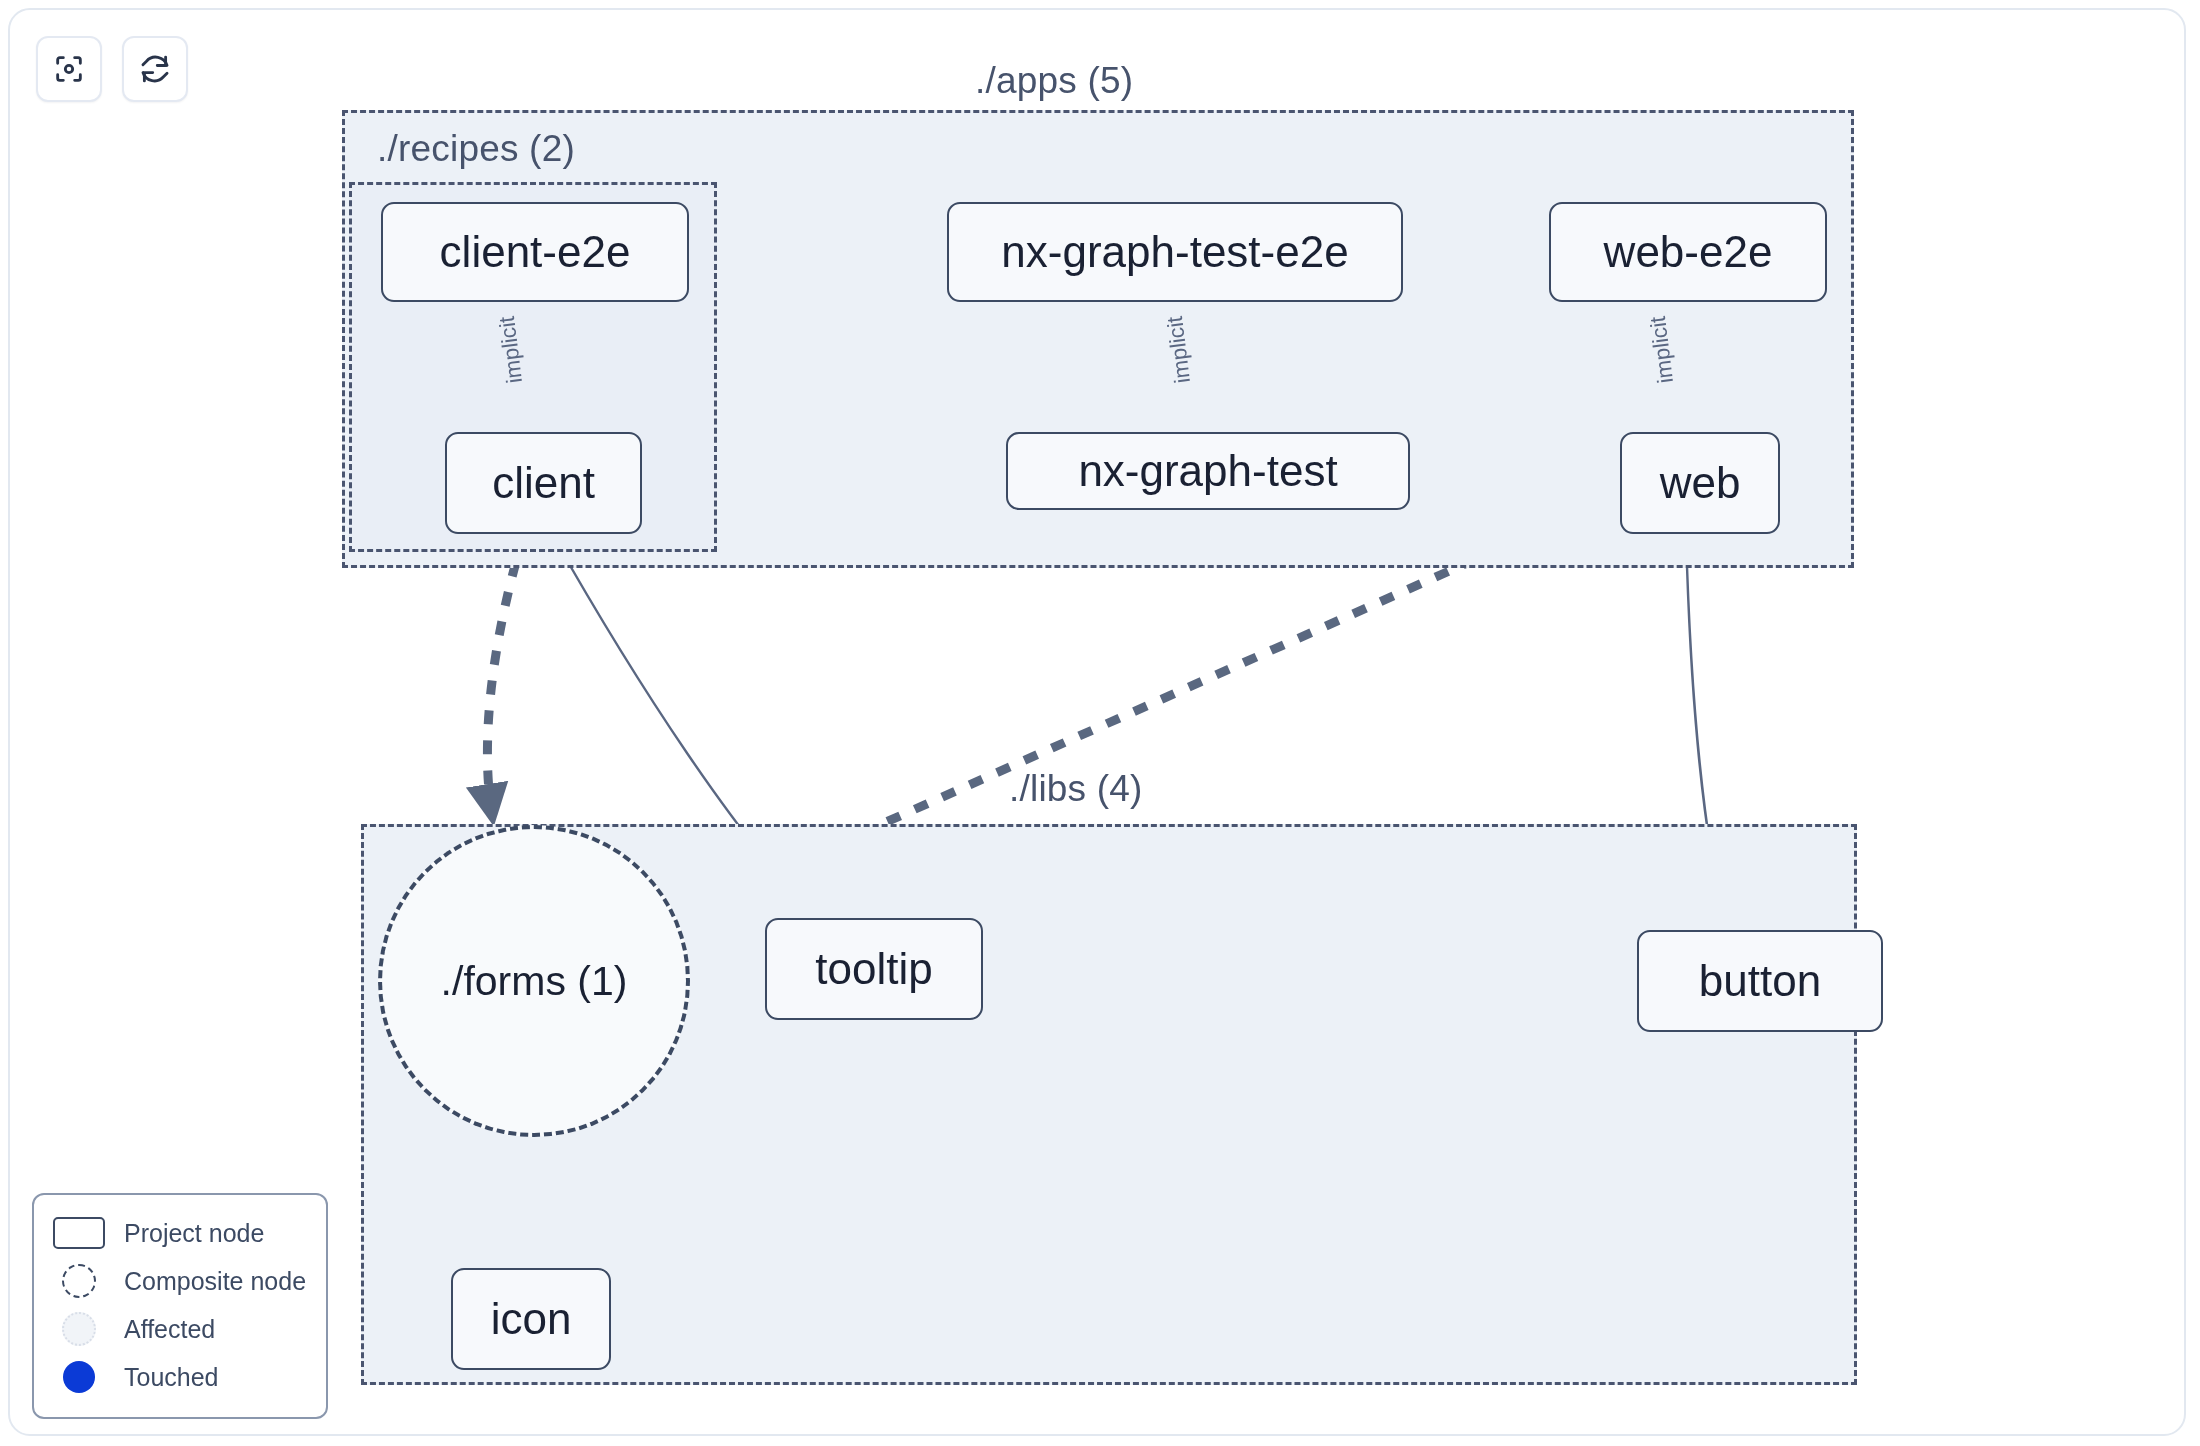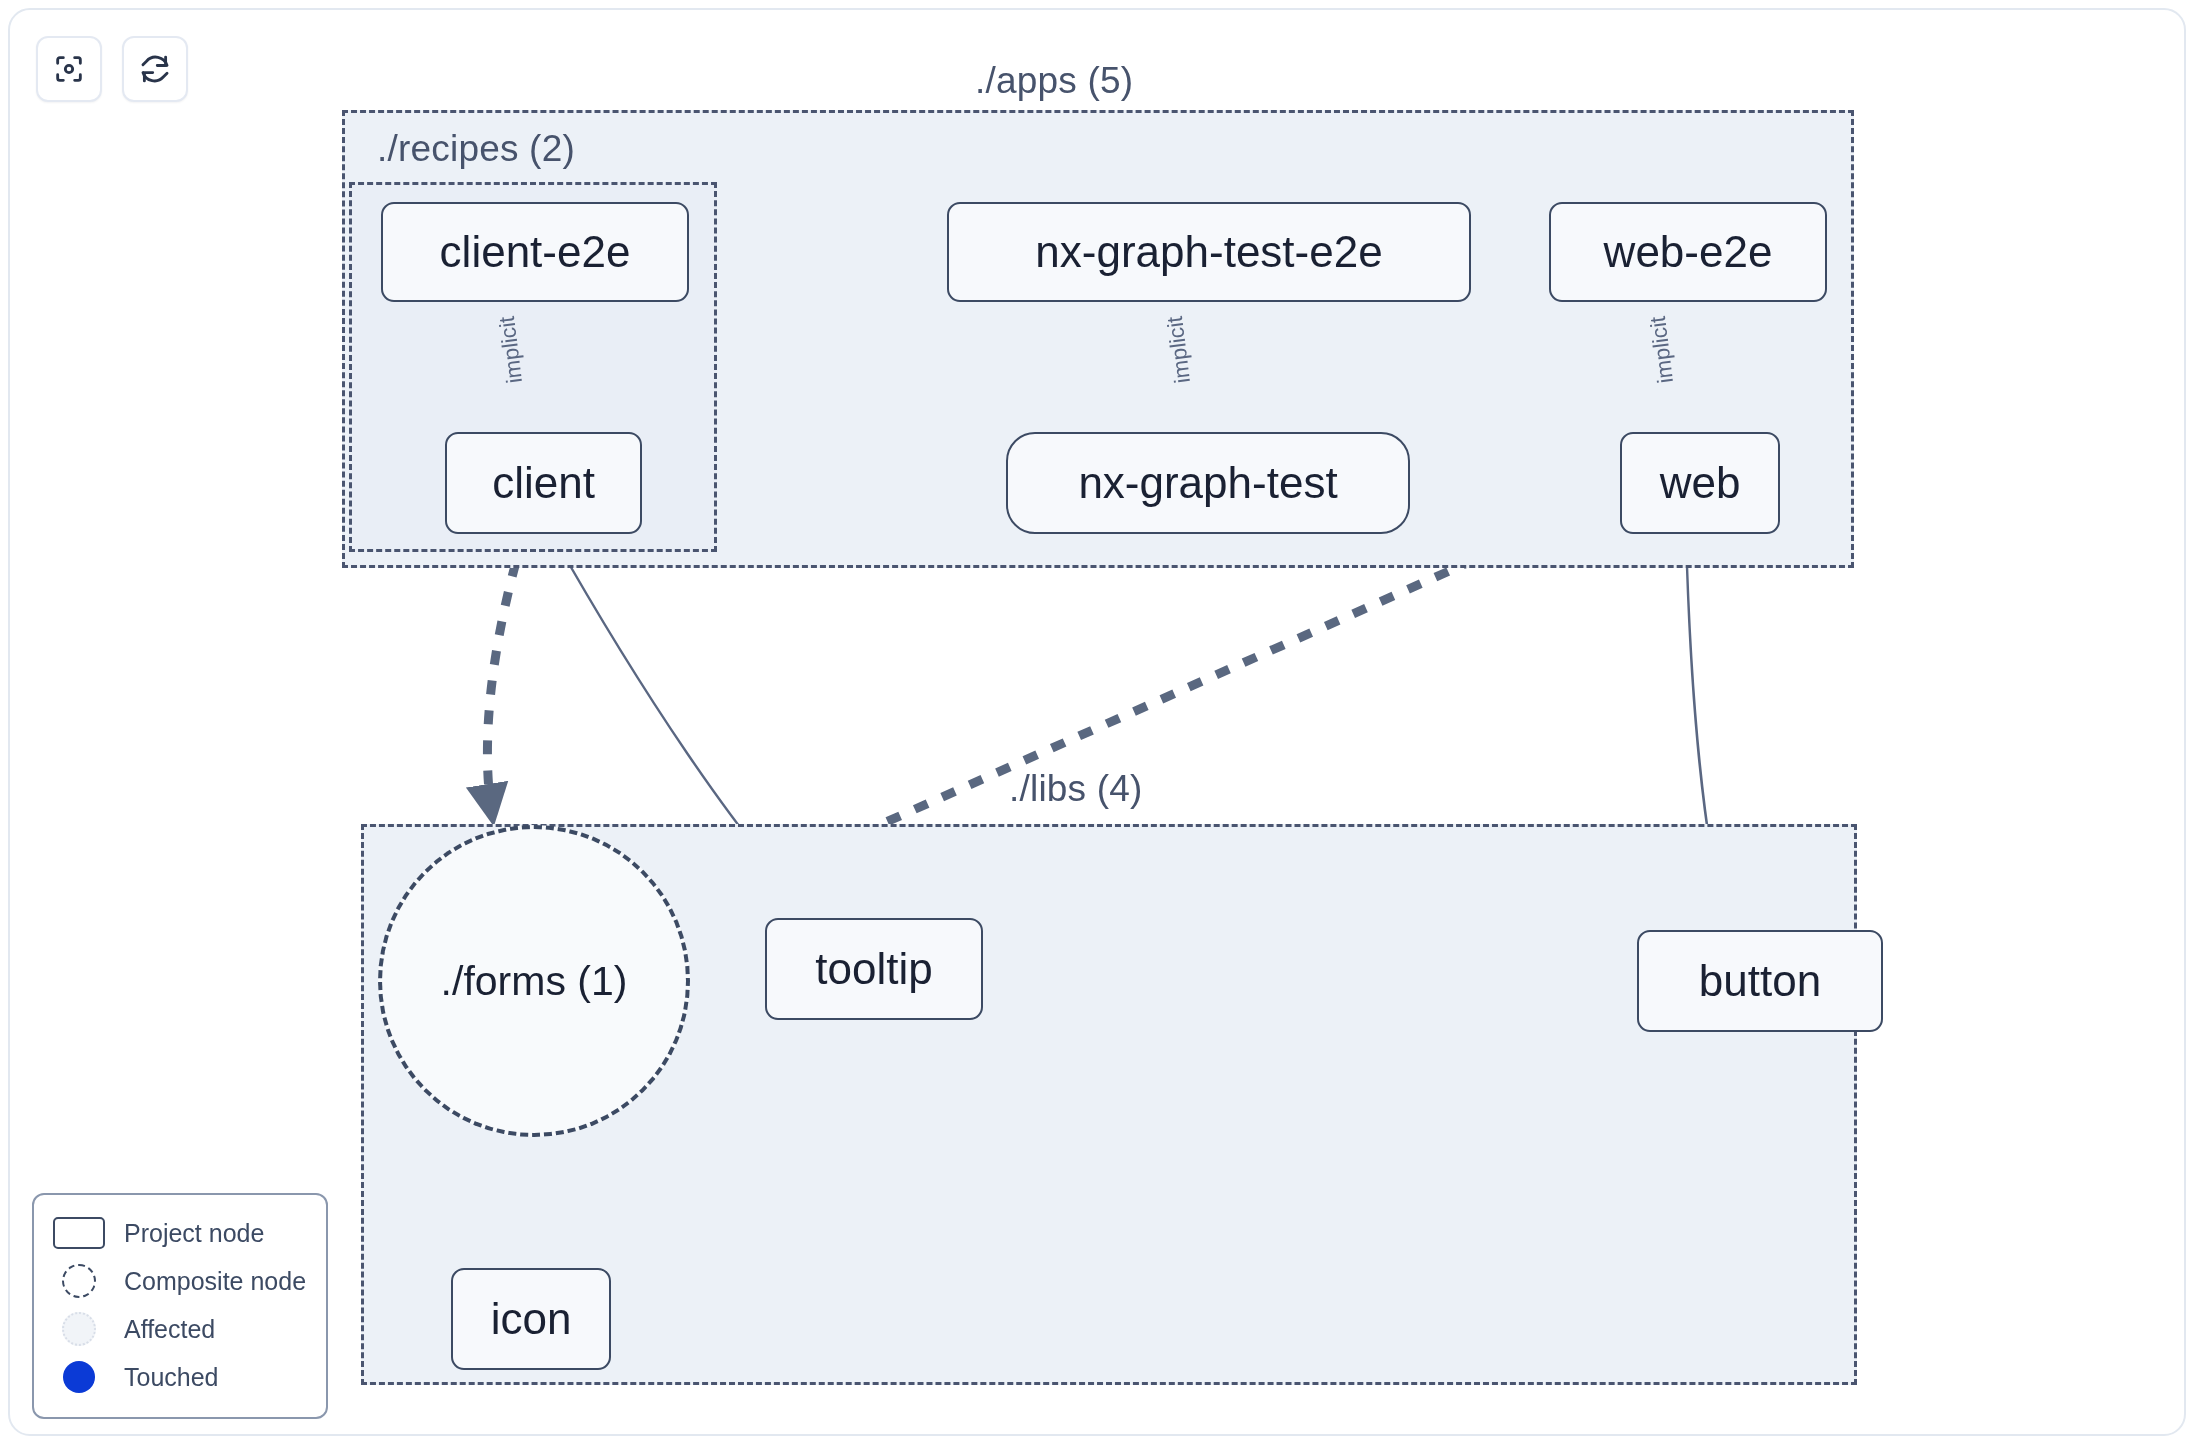--- a/index.html
+++ b/index.html
@@ -248,33 +248,33 @@
   </svg>
 
   <div class="edge-label" style="left:494px; top:318px; transform: rotate(-97deg) translate(-100%, 0);">implicit</div>
   <div class="edge-label" style="left:1162px; top:318px; transform: rotate(-97deg) translate(-100%, 0);">implicit</div>
   <div class="edge-label" style="left:1645px; top:318px; transform: rotate(-97deg) translate(-100%, 0);">implicit</div>
 
   <div class="node" style="left:381px; top:202px; width:308px; height:100px;">
     <span>client-e2e</span>
   </div>
 
-  <div class="node" style="left:947px; top:202px; width:524px; height:100px;">
+  <div class="node" style="left:947px; top:202px; width:456px; height:100px;">
     <span>nx-graph-test-e2e</span>
   </div>
 
   <div class="node" style="left:1549px; top:202px; width:278px; height:100px;">
     <span>web-e2e</span>
   </div>
 
   <div class="node" style="left:445px; top:432px; width:197px; height:102px;">
     <span>client</span>
   </div>
 
-  <div class="node" style="left:1006px; top:432px; width:404px; height:102px;border-radius:29px;">
+  <div class="node" style="left:1006px; top:432px; width:404px; height:78px;">
     <span>nx-graph-test</span>
   </div>
 
   <div class="node" style="left:1620px; top:432px; width:160px; height:102px;">
     <span>web</span>
   </div>
 
   <div class="node-composite" style="left:378px; top:825px; width:312px; height:312px;">
     <span>./forms (1)</span>
   </div>

